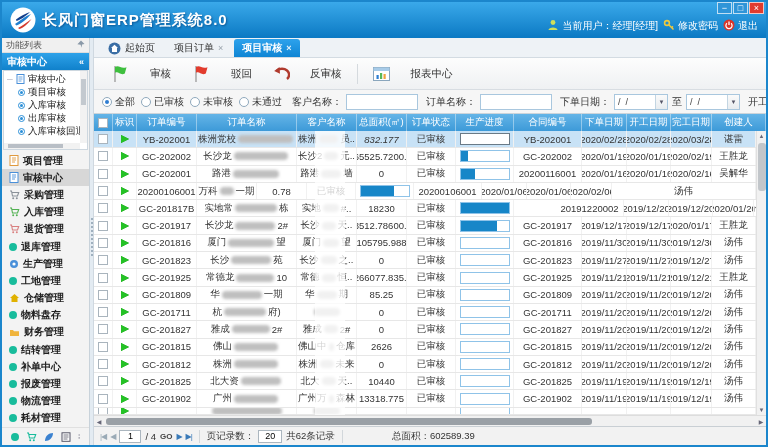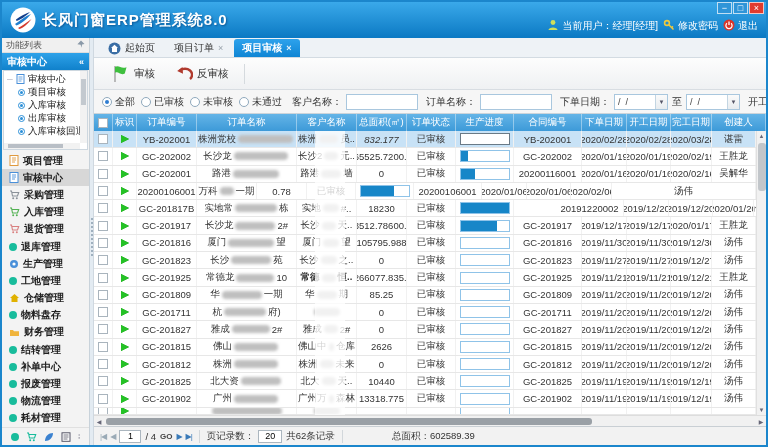--- a/index.html
+++ b/index.html
@@ -46,21 +46,21 @@
 
   
   .tabbar { height:20px; background:#eef2f6; display:flex; align-items:flex-end; padding-left:6px; gap:3px; border-bottom:1px solid #d3dbe2; flex:none; }
   .tab { height:18px; display:flex; align-items:center; gap:4px; padding:0 8px; font-size:10px; color:#333; cursor:pointer; border-radius:3px 3px 0 0; white-space:nowrap; }
   .tab .x { color:#98a2ab; font-size:9px; }
   .tab.active { background:linear-gradient(#2da2ec,#0f85d4); color:#fff; font-weight:bold; }
   .tab.active .x { color:#eaf4fb; }
 
   
   .toolbar { height:32px; background:linear-gradient(#fdfdfd,#eff1f3); border-bottom:1px solid #d8dde2; display:flex; align-items:center; padding-left:8px; gap:4px; flex:none; }
-  .tbtn { display:flex; align-items:center; gap:4px; font-size:10.5px; color:#333; padding:3px 8px; cursor:pointer; border-radius:3px; }
+  .tbtn { display:flex; align-items:center; gap:20px; font-size:10.5px; color:#333; padding:3px 8px; cursor:pointer; border-radius:3px; }
   .tb-sep { width:1px; height:20px; background:#d5dade; margin:0 3px; }
 
   
   .filterbar { height:24px; background:#f6f6f6; border-bottom:1px solid #ccd4da; display:flex; align-items:center; padding-left:8px; gap:4px; font-size:10px; color:#333; white-space:nowrap; overflow:hidden; flex:none; }
   .radio { display:flex; align-items:center; gap:3px; margin-right:6px; cursor:pointer; }
   .rdot { width:10px; height:10px; border-radius:50%; border:1px solid #8fa9bd; background:#fff; position:relative; flex:none; }
   .rdot.on:after { content:""; position:absolute; left:2px; top:2px; width:4px; height:4px; border-radius:50%; background:#2d7dd2; }
   .f-input { height:16px; width:72px; border:1px solid #a9c7de; background:#fff; font-size:9px; padding:0 2px; }
   .d-wrap { display:flex; align-items:center; height:16px; border:1px solid #a9c7de; background:#fff; }
   .d-input { width:40px; height:14px; border:0; font-size:9px; color:#444; padding:0 3px; }
@@ -372,28 +372,49 @@
             <span style="display:inline-flex">
               <svg width="20" height="19" viewBox="0 0 20 19">
                 <path d="M5 2 V18" stroke="#999" stroke-width="1.3"></path>
                 <path d="M5 3 C9 0.5 11 5.5 16.5 3.2 L14.8 9.6 C10 11.8 8.5 6.8 5 8.8 Z" fill="#3fbf3f"></path>
               </svg>
             </span>
             <span>审核</span>
           </div>
           <div class="tbtn">
             <span style="display:inline-flex">
+              <svg width="20" height="19" viewBox="0 0 20 19">
+                <path d="M5 2 V18" stroke="#999" stroke-width="1.3"></path>
+                <path d="M5 3 C9 0.5 11 5.5 16.5 3.2 L14.8 9.6 C10 11.8 8.5 6.8 5 8.8 Z" fill="#e23c2e"></path>
+              </svg>
+            </span>
+            <span>驳回</span>
+          </div>
+          <div class="tbtn">
+            <span style="display:inline-flex">
               <svg width="18" height="16" viewBox="0 0 18 16">
                 <path d="M15 13 A6.5 5.5 0 0 0 5 4.5" fill="none" stroke="#b03a2e" stroke-width="2.4"></path>
                 <path d="M7.5 1 L2.2 5 L8 7.8 Z" fill="#b03a2e"></path>
               </svg>
             </span>
             <span>反审核</span>
           </div>
           <span class="tb-sep"></span>
+          <div class="tbtn">
+            <span style="display:inline-flex">
+              <svg width="18" height="16">
+                <rect x="0.5" y="1.5" width="16" height="13" fill="#fff" stroke="#8aa6bd"></rect>
+                <rect x="0.5" y="1.5" width="16" height="3.5" fill="#a7cbe8"></rect>
+                <rect x="3.5" y="9" width="2.2" height="4" fill="#2d7dd2"></rect>
+                <rect x="7" y="7" width="2.2" height="6" fill="#58b858"></rect>
+                <rect x="10.5" y="8" width="2.2" height="5" fill="#f0a23c"></rect>
+              </svg>
+            </span>
+            <span>报表中心</span>
+          </div>
         </div>
 
       <div class="filterbar">
         <span id="radios" style="display:flex;align-items:center;">
             <span class="radio">
               <span class="rdot on"></span>
               <span>全部</span>
             </span>
             <span class="radio">
               <span class="rdot"></span>
@@ -850,21 +871,21 @@
                 <span class="tri"></span>
               </div>
               <div class="gcell" style="width: 60px;">
                 <span>GC-201925</span>
               </div>
               <div class="gcell" style="width: 100px;">
                 <span>常德龙</span>
                 <span class="blur" style="width:38px"></span>
                 <span>10</span>
               </div>
-              <div class="gcell" style="width: 60px; font-weight: bold;">
+              <div class="gcell" style="width: 60px;">
                 <span>常德</span>
                 <span class="blur" style="width:14px"></span>
                 <span>恒..</span>
               </div>
               <div class="gcell" style="width: 50px;">
                 <span>266077.835..</span>
               </div>
               <div class="gcell" style="width: 49px;">
                 <span>已审核</span>
               </div>

